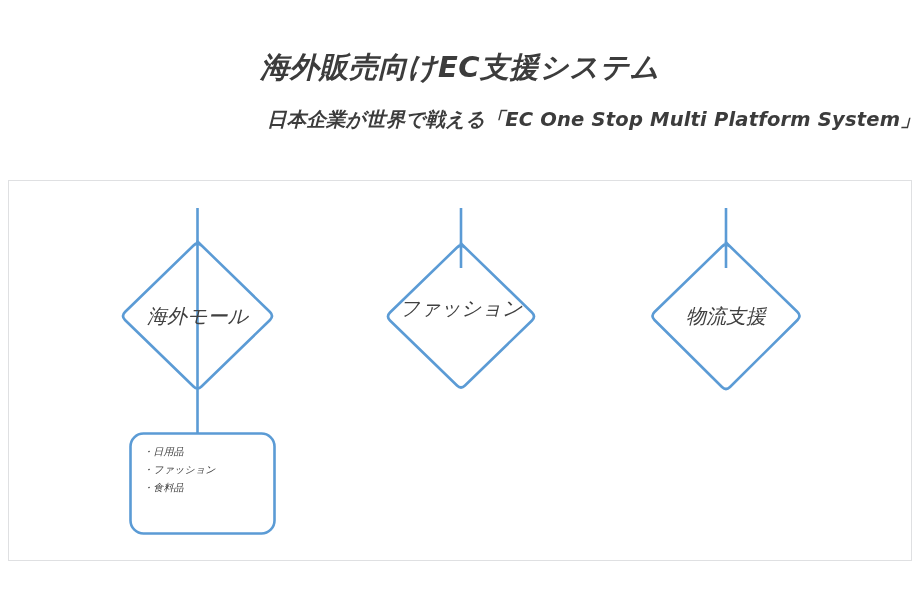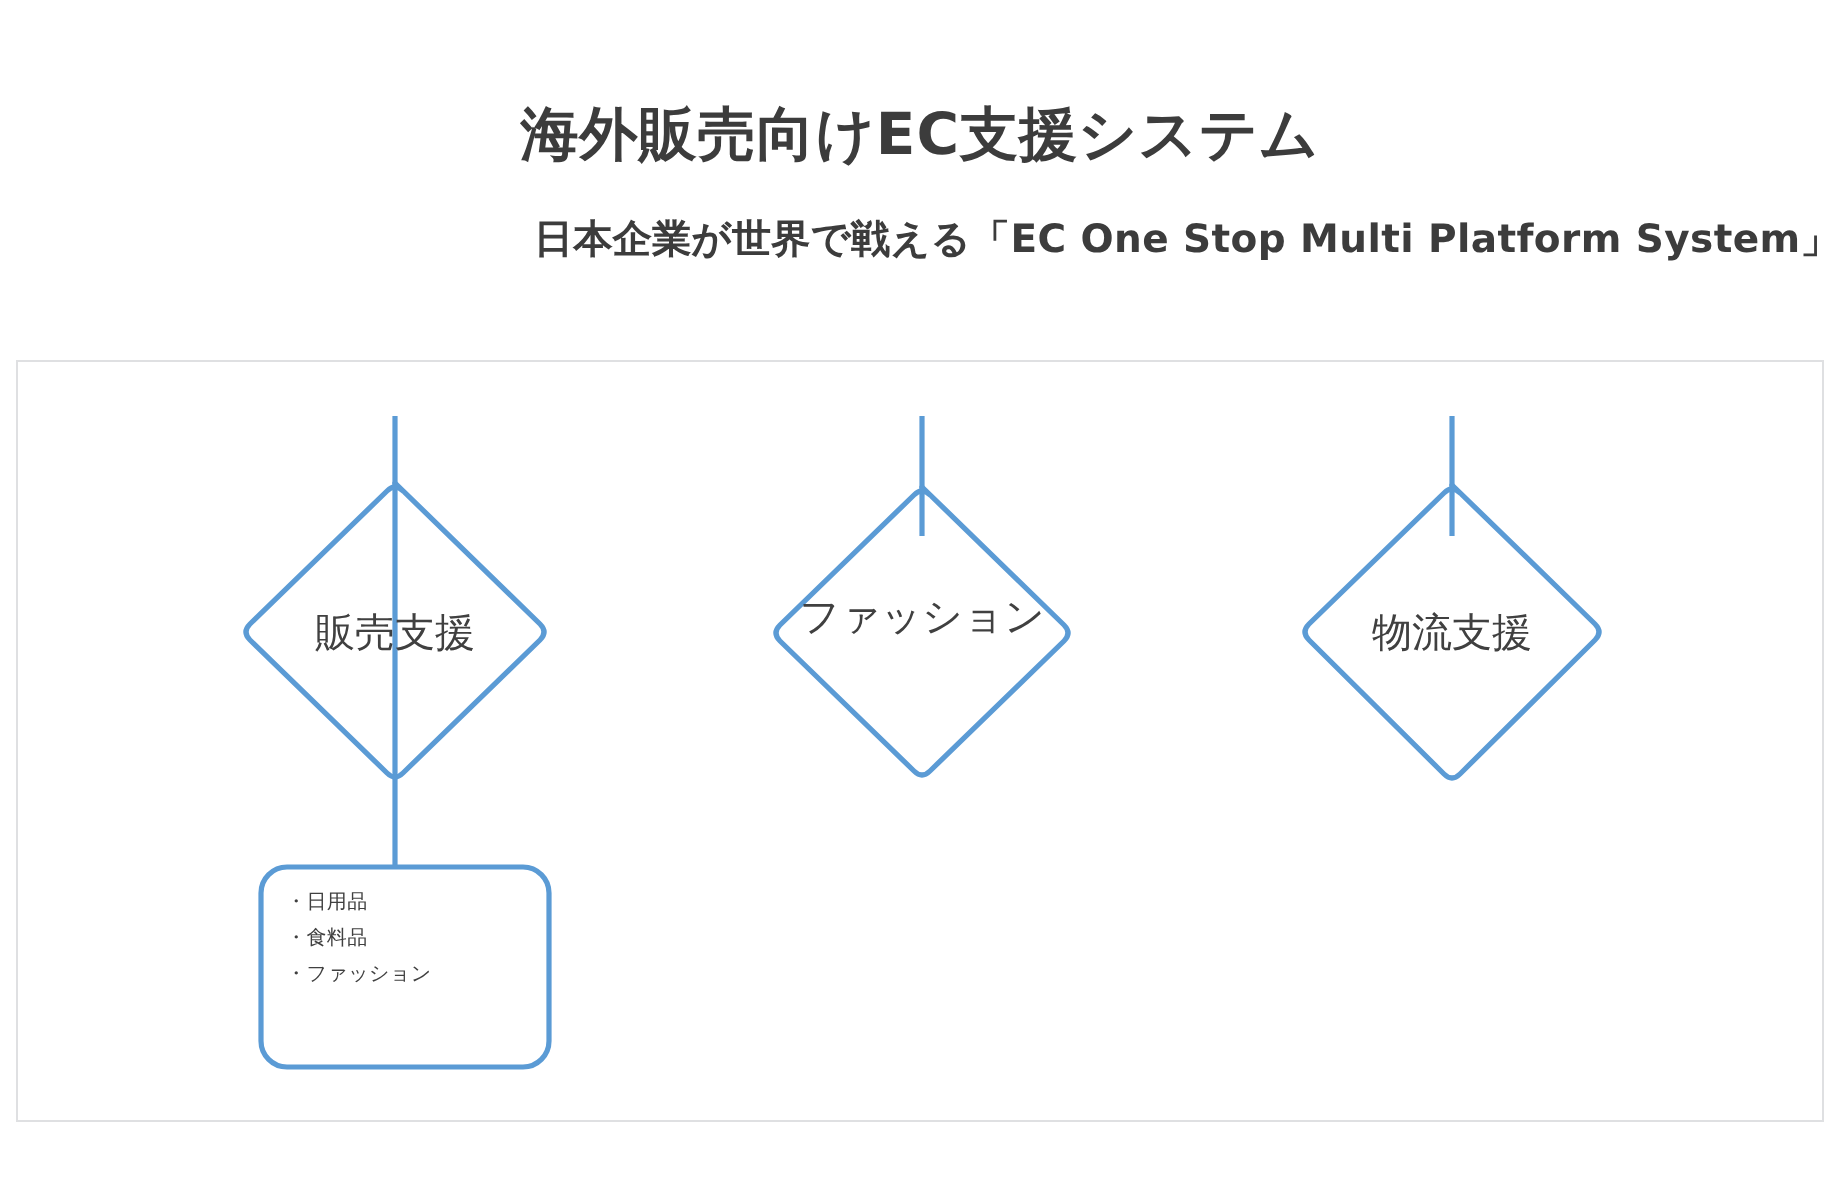--- a/index.html
+++ b/index.html
@@ -3,21 +3,21 @@
 <meta charset="utf-8">
 <style>
   html,body{margin:0;padding:0;}
   body{
     width:920px;height:590px;
     background:#ffffff;
     font-family:"DejaVu Sans","Liberation Sans",sans-serif;
     overflow:hidden;
     position:relative;
   }
-  .slide{position:absolute;left:0;top:0;width:920px;height:590px;}
+  .slide{position:absolute;left:0;top:0;width:920px;height:590px;font-style:italic;}
 
   
   .title{
     position:absolute;left:0;top:50px;width:920px;
     text-align:center;
     font-size:29px;
     font-weight:bold;
     color:#3c3c3c;
     letter-spacing:0.5px;
     line-height:1.2;
@@ -119,27 +119,27 @@
                Q 726.0 391.0 722.0 387.0
                L 654.5 320.0
                Q 650.5 316.0 654.5 312.0
                L 722.0 246.5
                Q 726.0 242.5 730.0 246.5 Z" fill="#ffffff" fill-opacity="0" stroke="#5b9bd5" stroke-width="2.6" stroke-linejoin="round"></path>
 
       <rect x="130.5" y="433.5" width="144" height="100" rx="13" ry="13" fill="#ffffff" fill-opacity="0" stroke="#5b9bd5" stroke-width="2.6"></rect>
     </svg>
   </div>
 
-  <div class="node-label" style="left:122px;top:302px;width:151px;">販売支援</div>
+  <div class="node-label" style="left:122px;top:302px;width:151px;">海外モール</div>
 
   <div class="node-label two-line" style="left:386px;top:293px;width:150px;">
     <div>ファッション</div>
   </div>
 
   <div class="node-label" style="left:651px;top:302px;width:150px;">物流支援</div>
 
   <div class="listbox-text">
     <div>・日用品</div>
+    <div>・ファッション</div>
     <div>・食料品</div>
-    <div>・ファッション</div>
   </div>
 
 </div>
 
 </body></html>

